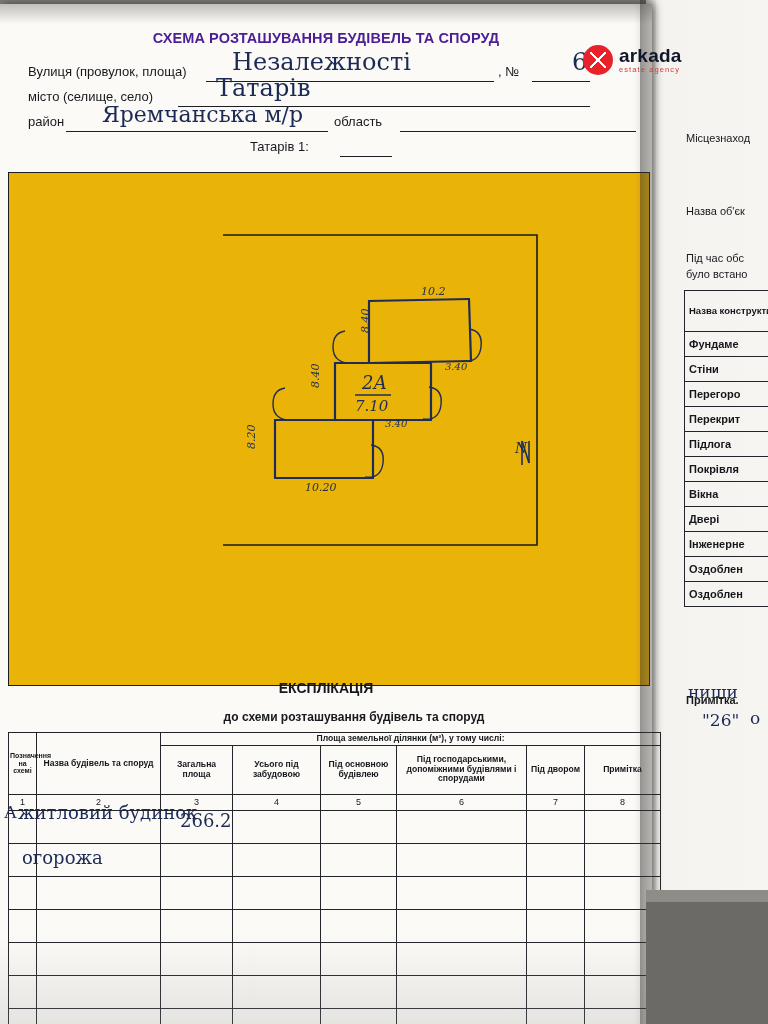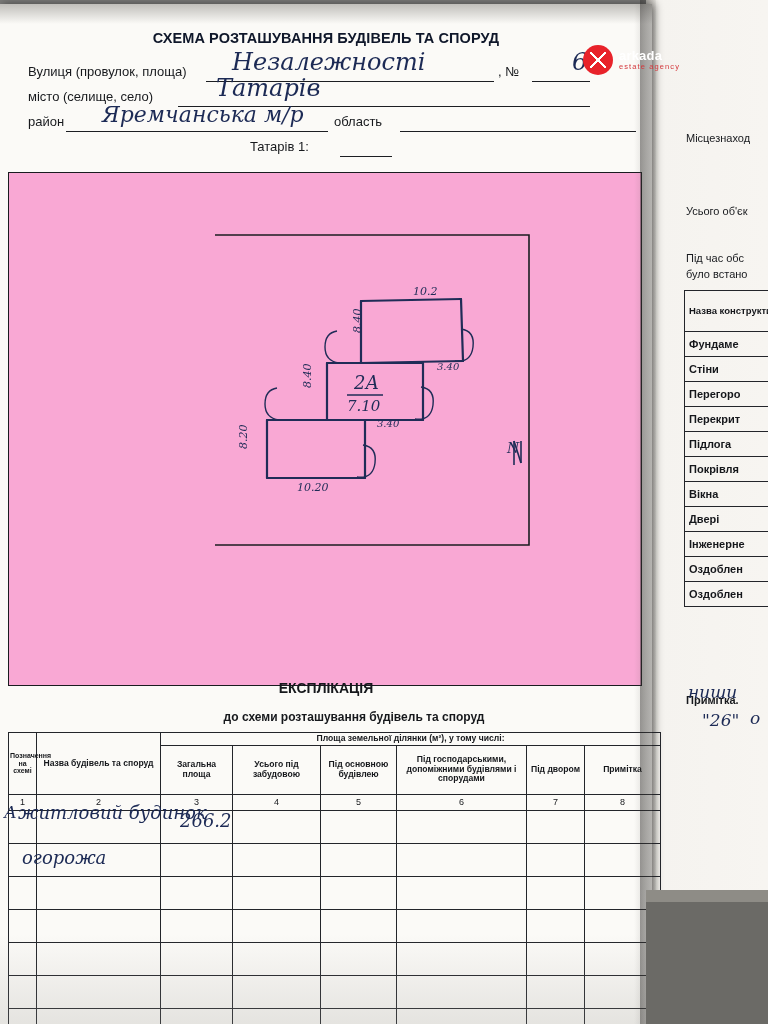--- a/index.html
+++ b/index.html
@@ -71,40 +71,39 @@
   
   .doc-title {
     position: absolute;
     left: 0;
     top: 26px;
     width: 652px;
     text-align: center;
     font-size: 14.5px;
     font-weight: bold;
     letter-spacing: 0.1px;
-    color: #0f172a;
+    color: #4c1d95;
   }
 
   .hdr-line { position: absolute; font-size: 13px; color: #17191d; }
   .hdr-l1 { left: 28px; top: 60px; }
   .hdr-l2 { left: 28px; top: 85px; }
   .hdr-l3 { left: 28px; top: 110px; }
   .hdr-l4 { left: 250px; top: 135px; }
 
   .rule {
     position: absolute;
     border-bottom: 1.2px solid #1c1e22;
     height: 0;
   }
 
   
   .hand {
     position: absolute;
     font-family: "DejaVu Serif", serif;
-    font-style: italic;
     color: #1c2a55;
     white-space: nowrap;
   }
 
   
   .logo-wrap {
     position: absolute;
     left: 583px;
     top: 40px;
     width: 150px;
@@ -125,40 +124,41 @@
     content: "";
     position: absolute;
     left: 7px; top: 7px;
     width: 16px; height: 16px;
     background:
       linear-gradient(45deg, transparent 44%, #fff 44%, #fff 56%, transparent 56%),
       linear-gradient(-45deg, transparent 44%, #fff 44%, #fff 56%, transparent 56%);
   }
   .logo-text { line-height: 1.05; }
   .logo-name {
-    font-size: 13px;
+    font-size: 19px;
     font-weight: bold;
-    color: #ffffff;
+    color: #0f172a;
     letter-spacing: 0.2px;
   }
   .logo-sub {
     font-size: 7.5px;
     color: #d4383c;
     letter-spacing: 1.1px;
   }
 
   
   .draw-frame {
     position: absolute;
     left: 8px;
     top: 168px;
     width: 632px;
     height: 512px;
     border: 1.3px solid #1a1c20;
-    background: #f9a8d4;
+    background: #eab308;
+    padding-left: 8px;
   }
 
   
   .exp-title {
     position: absolute;
     left: 0; top: 676px;
     width: 652px;
     text-align: center;
     font-size: 14px;
     font-weight: bold;
@@ -256,21 +256,21 @@
 </style>
 </head>
 <body>
 
 <div id="page">
 
   <div class="right-sheet">
     <div class="right-sheet-inner">
 
       <div class="rp" style="left:40px; top:132px;">Місцезнаход</div>
-      <div class="rp" style="left:40px; top:205px;">Усього об'єк</div>
+      <div class="rp" style="left:40px; top:205px;">Назва об'єк</div>
       <div class="rp" style="left:40px; top:252px;">Під час обс</div>
       <div class="rp" style="left:40px; top:268px;">було встано</div>
 
       <table class="rtab" style="left:38px; top:290px; width:110px;">
         <tbody>
             <tr>
               <td class="hdr">Назва конструктивних елементів</td>
             </tr>
         <tr>
               <td>Фундаме</td>

